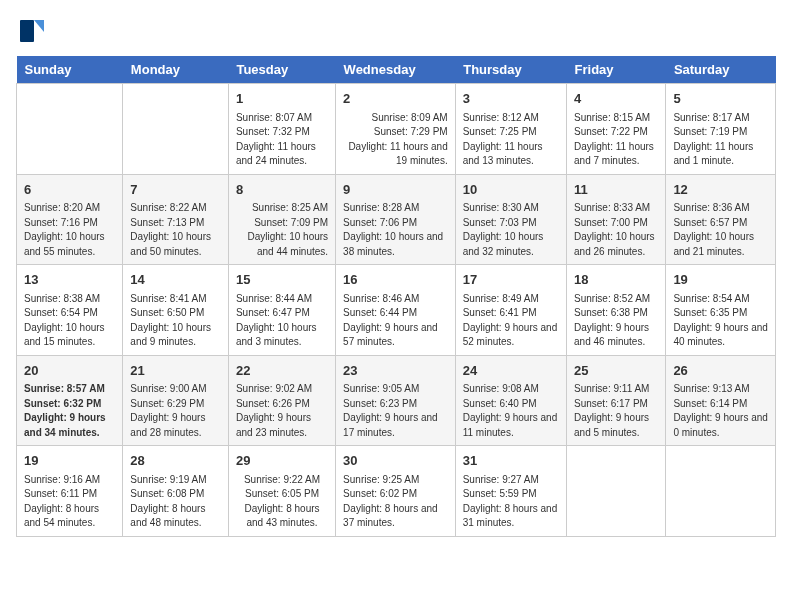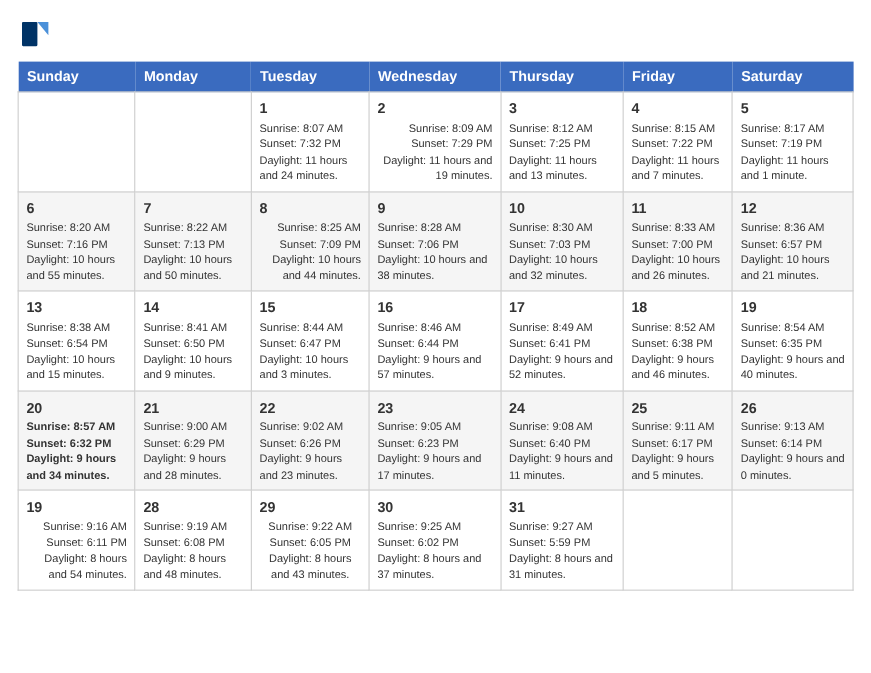--- a/index.html
+++ b/index.html
@@ -273,21 +273,21 @@
         <td>
           <span class="day-num">26</span>
           <div class="day-info" style="white-space: pre-line;">Sunrise: 9:13 AM
 Sunset: 6:14 PM
 Daylight: 9 hours and 0 minutes.</div>
         </td>
       </tr>
       <tr>
         <td>
           <span class="day-num">19</span>
-          <div class="day-info" style="white-space: pre-line; text-align: right;">Sunrise: 9:16 AM
+          <div class="day-info" style="white-space: pre-line;">Sunrise: 9:16 AM
 Sunset: 6:11 PM
 Daylight: 8 hours and 54 minutes.</div>
         </td>
         <td>
           <span class="day-num">28</span>
           <div class="day-info" style="white-space: pre-line;">Sunrise: 9:19 AM
 Sunset: 6:08 PM
 Daylight: 8 hours and 48 minutes.</div>
         </td>
         <td>

